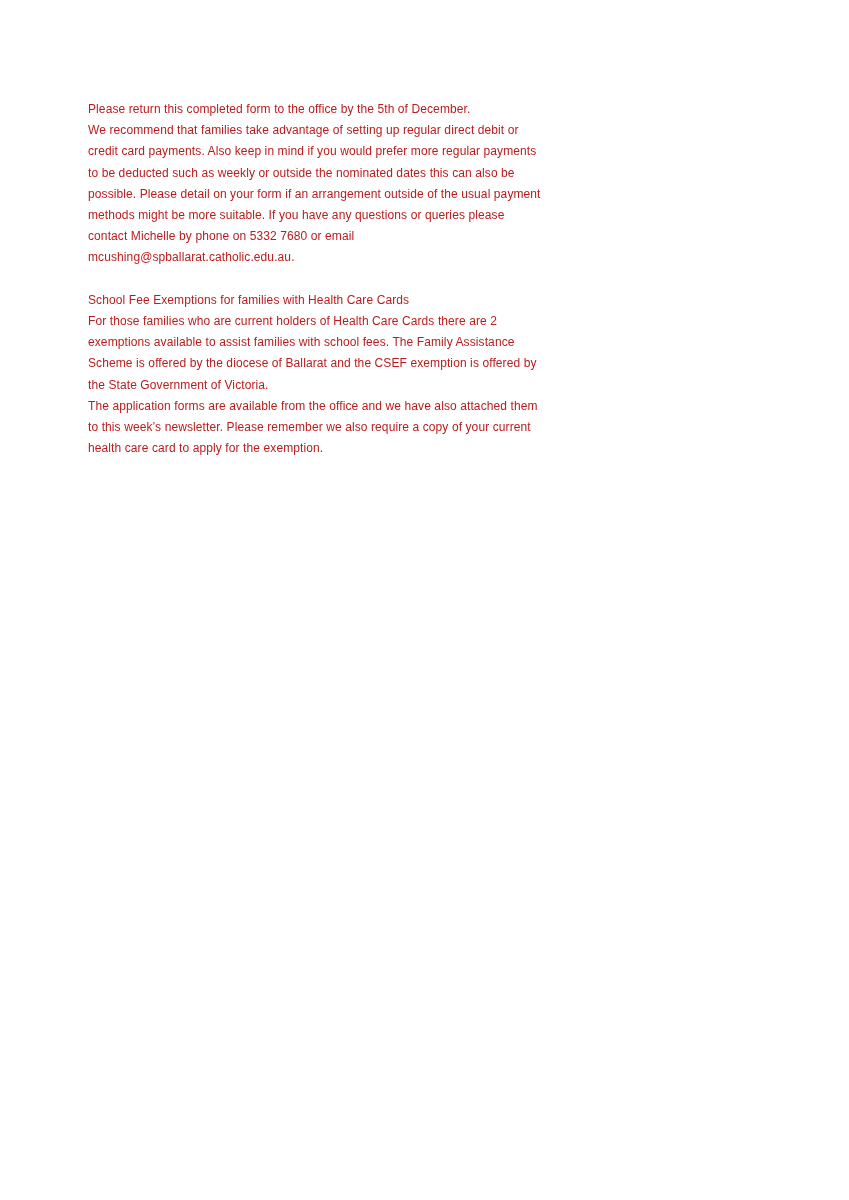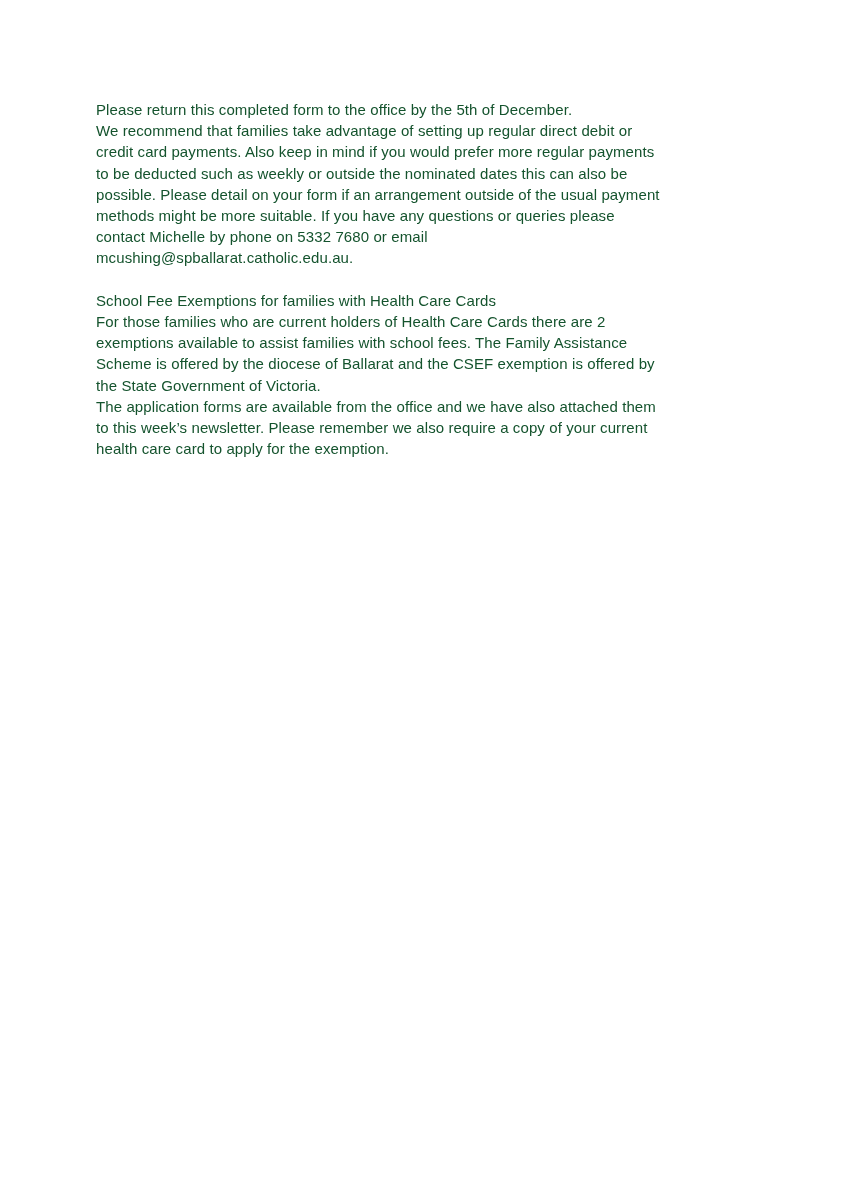--- a/index.html
+++ b/index.html
@@ -10,25 +10,25 @@
   .page {
     position: relative;
     width: 849px;
     height: 1200px;
     background: #ffffff;
     overflow: hidden;
     font-family: "Liberation Sans", sans-serif;
   }
   .content {
     position: absolute;
-    left: 96px;
+    left: 88px;
     top: 99px;
     width: 640px;
-    color: #14532d;
-    font-size: 15px;
+    color: #b91c1c;
+    font-size: 12px;
     line-height: 21.2px;
   }
   .content p {
     margin: 0;
     white-space: pre-line;
     letter-spacing: 0.1px;
   }
   .para-gap {
     height: 21.2px;
   }

